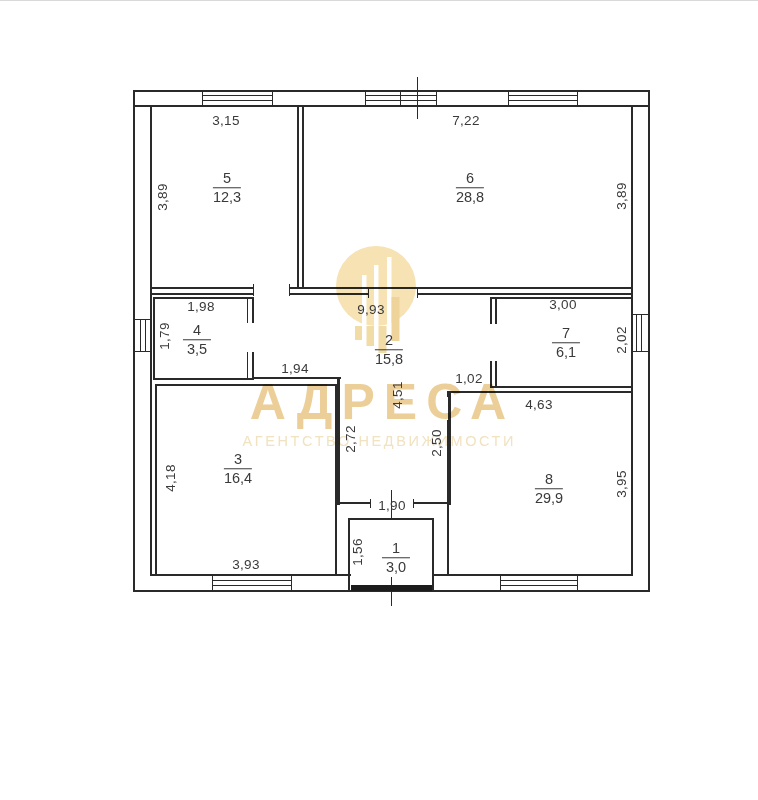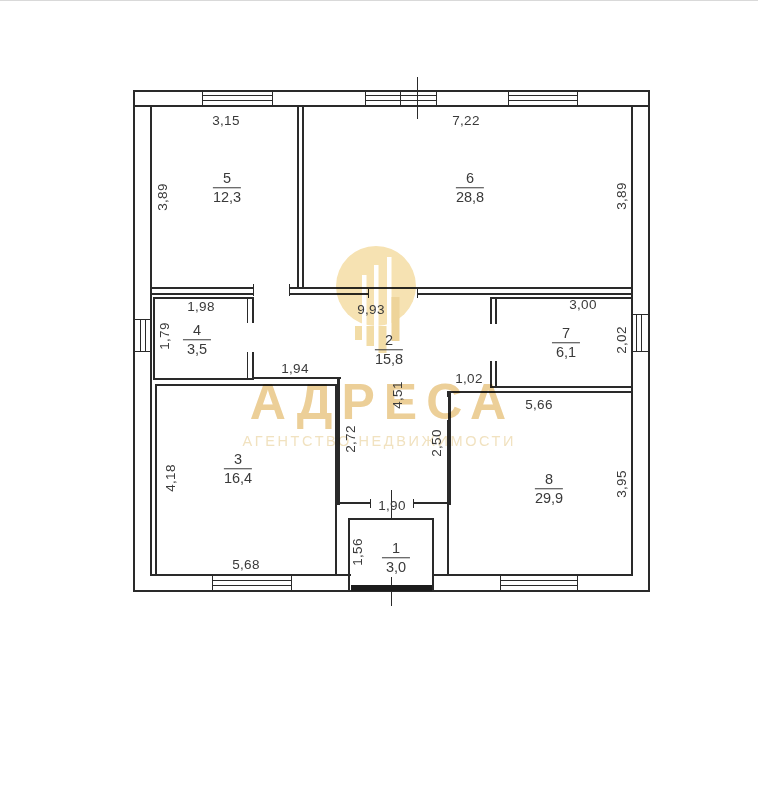--- a/index.html
+++ b/index.html
@@ -171,26 +171,26 @@
     </div>
     <div class="room" style="left:396px;top:557px">
       <span class="rnum">1</span>
       <span class="rarea">3,0</span>
     </div>
 
     <div class="dim" style="left:226px;top:119px">3,15</div>
     <div class="dim" style="left:466px;top:119px">7,22</div>
     <div class="dim" style="left:201px;top:305px">1,98</div>
     <div class="dim" style="left:371px;top:308px">9,93</div>
-    <div class="dim" style="left:583px;top:303px">3,00</div>
+    <div class="dim" style="left:563px;top:303px">3,00</div>
     <div class="dim" style="left:295px;top:367px">1,94</div>
     <div class="dim" style="left:469px;top:377px">1,02</div>
-    <div class="dim" style="left:539px;top:403px">5,66</div>
+    <div class="dim" style="left:539px;top:403px">4,63</div>
     <div class="dim" style="left:392px;top:504px">1,90</div>
-    <div class="dim" style="left:246px;top:563px">5,68</div>
+    <div class="dim" style="left:246px;top:563px">3,93</div>
 
     <div class="dim v" style="left:162px;top:196px">3,89</div>
     <div class="dim v" style="left:621px;top:195px">3,89</div>
     <div class="dim v" style="left:164px;top:335px">1,79</div>
     <div class="dim v" style="left:621px;top:339px">2,02</div>
     <div class="dim v" style="left:397px;top:394px">4,51</div>
     <div class="dim v" style="left:350px;top:438px">2,72</div>
     <div class="dim v" style="left:436px;top:442px">2,50</div>
     <div class="dim v" style="left:170px;top:477px">4,18</div>
     <div class="dim v" style="left:621px;top:483px">3,95</div>

